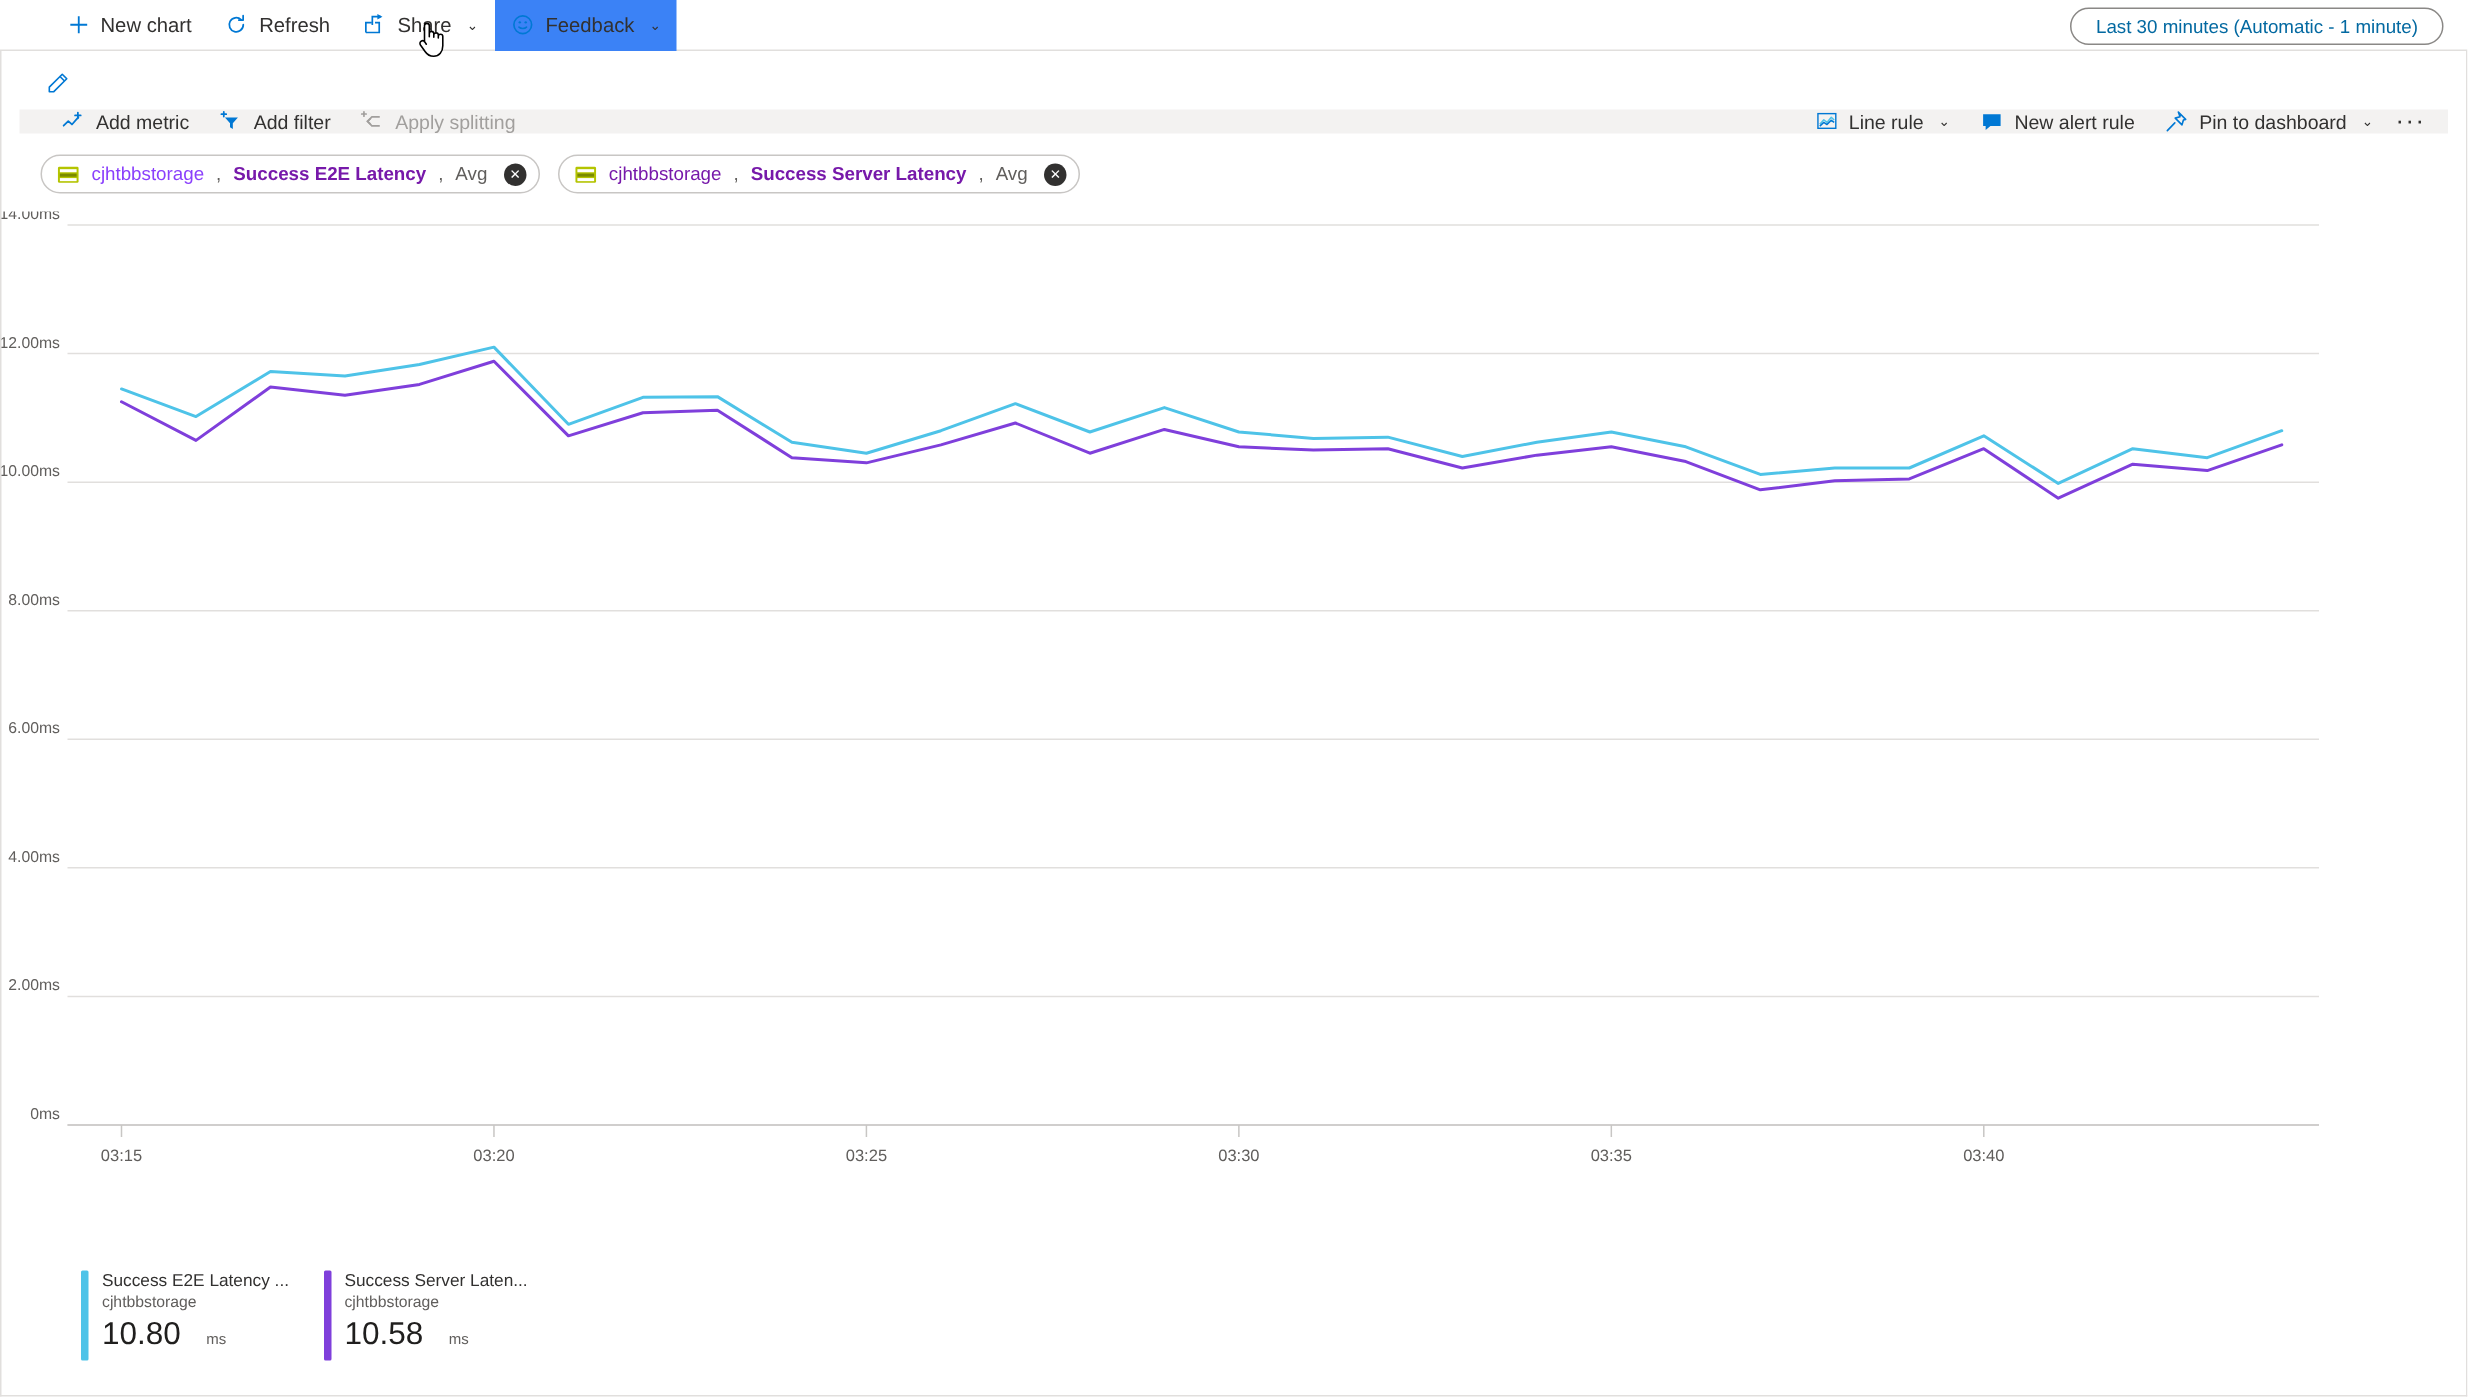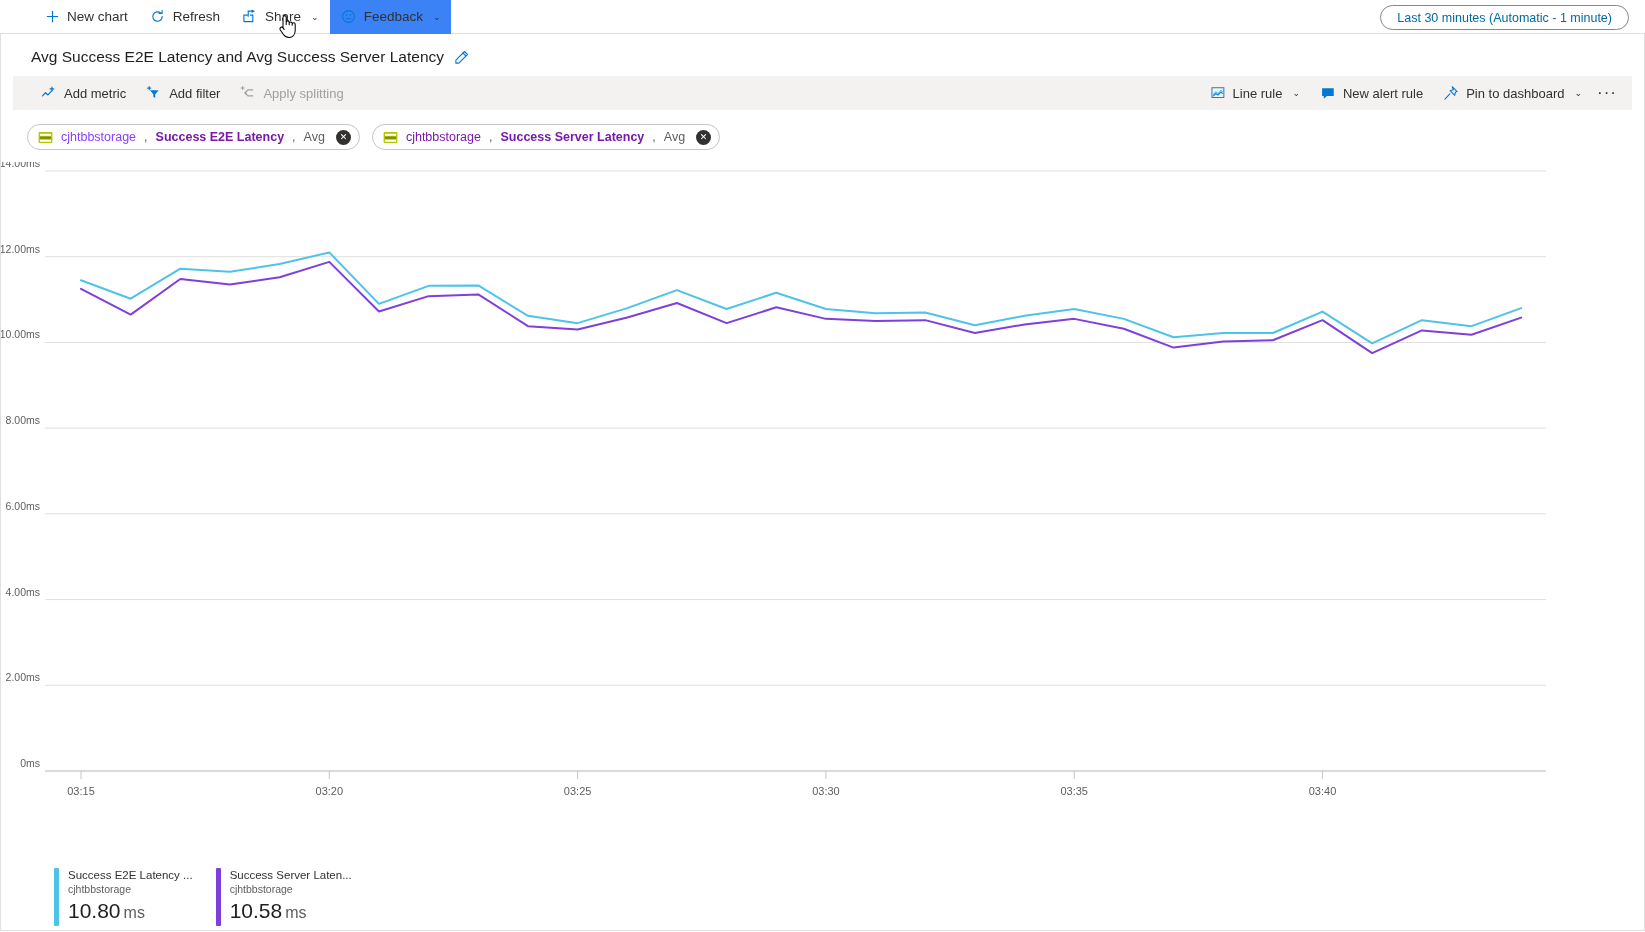--- a/index.html
+++ b/index.html
@@ -87,21 +87,21 @@
   }
   .card-title {
     font-size: 15.5px;
     color: #201f1e;
     font-weight: 400;
   }
   .edit-pencil { width: 15px; height: 15px; color: #0078d4; cursor: pointer; display: inline-flex; }
 
   
   .chart-toolbar {
-    height: 34px;
+    height: 16px;
     background: #f3f2f1;
     display: flex;
     align-items: center;
     margin: 0 12px;
     padding: 0 10px 0 18px;
     position: relative;
   }
   .tb-btn {
     display: flex;
     align-items: center;
@@ -173,21 +173,21 @@
     margin-top: 6px;
   }
   .legend-item { display: flex; gap: 9px; cursor: pointer; }
   .legend-bar { width: 5px; border-radius: 1px; }
   .legend-name { font-size: 11.5px; color: #323130; line-height: 14px; white-space: nowrap; }
   .legend-res { font-size: 10.5px; color: #605e5c; line-height: 14px; }
   .legend-val {
     font-size: 21px; color: #201f1e; line-height: 26px;
     margin-top: 2px; font-weight: 400;
   }
-  .legend-unit { font-size: 16px; color: #605e5c; margin-left: 3px; }
+  .legend-unit { font-size: 10px; color: #605e5c; margin-left: 17px; }
 </style>
 </head>
 <body>
 
 <div class="commandbar">
 
   <div class="cmd-btn">
     <span class="cmd-ico">
       <svg width="15" height="15" viewBox="0 0 16 16">
           <path d="M8 2v12M2 8h12" stroke="#0078d4" stroke-width="1.3" fill="none"></path>
@@ -239,21 +239,20 @@
   <span class="cursor-hand">
     <svg width="24" height="30" viewBox="0 0 24 30">
       <path d="M7 16V5.2a1.6 1.6 0 0 1 3.2 0v7.3M10.2 12.5v-2a1.5 1.5 0 0 1 3 0v2.3M13.2 12.8v-1.4a1.5 1.5 0 0 1 3 0v1.9M16.2 13.3v-1a1.5 1.5 0 0 1 3 0v6.2c0 4-2.4 7-6.1 7-3.1 0-4.3-1.1-5.6-3L4.3 18c-.7-1.1-.3-2.2.7-2.7 1-.5 1.8 0 2.3.8l.9 1.4" fill="#ffffff" stroke="#000000" stroke-width="1.05" stroke-linejoin="round" stroke-linecap="round"></path>
     </svg>
   </span>
 </div>
 
 <div class="card">
 
   <div class="card-title-row">
-    <span class="card-title">Avg Success E2E Latency and Avg Success Server Latency</span>
     <span class="edit-pencil">
       <svg width="15" height="15" viewBox="0 0 16 16">
         <path d="M11.2 1.6 14.4 4.8 5.2 14H2v-3.2z" stroke="#0078d4" stroke-width="1.15" fill="none" stroke-linejoin="round"></path>
         <path d="M9.6 3.2 12.8 6.4" stroke="#0078d4" stroke-width="1.15" fill="none"></path>
       </svg>
     </span>
   </div>
 
   <div class="chart-toolbar">
 

